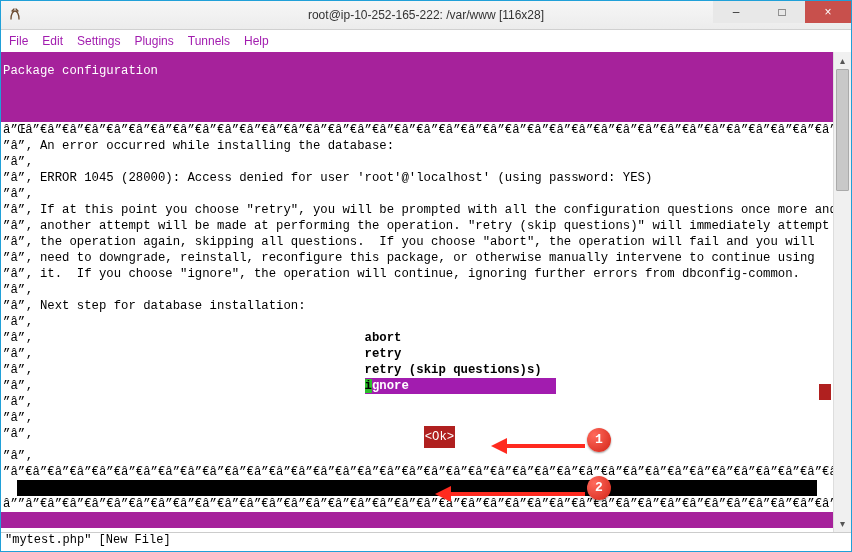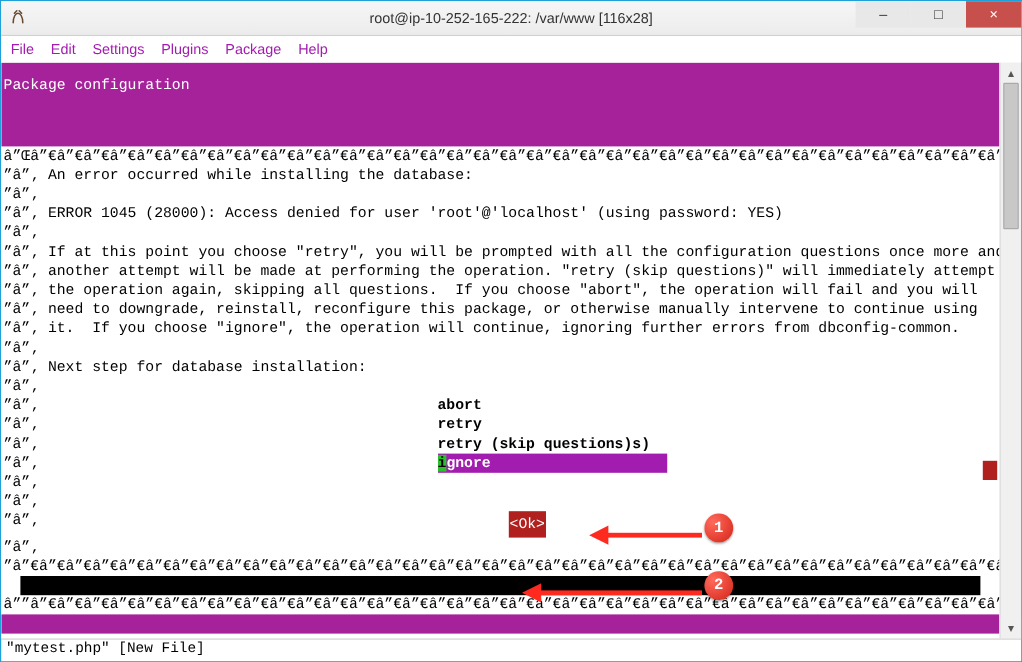--- a/index.html
+++ b/index.html
@@ -57,21 +57,21 @@
       <div class="win-btn">□</div>
       <div class="win-btn close">×</div>
     </div>
   </div>
 
   <div class="menubar">
     <span class="menu-item">File</span>
     <span class="menu-item">Edit</span>
     <span class="menu-item">Settings</span>
     <span class="menu-item">Plugins</span>
-    <span class="menu-item">Package</span>
+    <span class="menu-item">Tunnels</span>
     <span class="menu-item">Help</span>
   </div>
 
   <div class="content-wrap">
     <div class="terminal">
       <div class="hdr"><span class="hdr-text">Package configuration</span></div>
 
       <div class="line">â”Œâ”€â”€â”€â”€â”€â”€â”€â”€â”€â”€â”€â”€â”€â”€â”€â”€â”€â”€â”€â”€â”€â”€â”€â”€â”€â”€â”€â”€â”€â”€â”€â”€â”€â”€â”€â”€â”€â”€â”€â”€â”€â”</div>
       <div class="line">”â”‚ An error occurred while installing the database:                                                            â</div>
       <div class="line">”â”‚                                                                                                             â</div>

